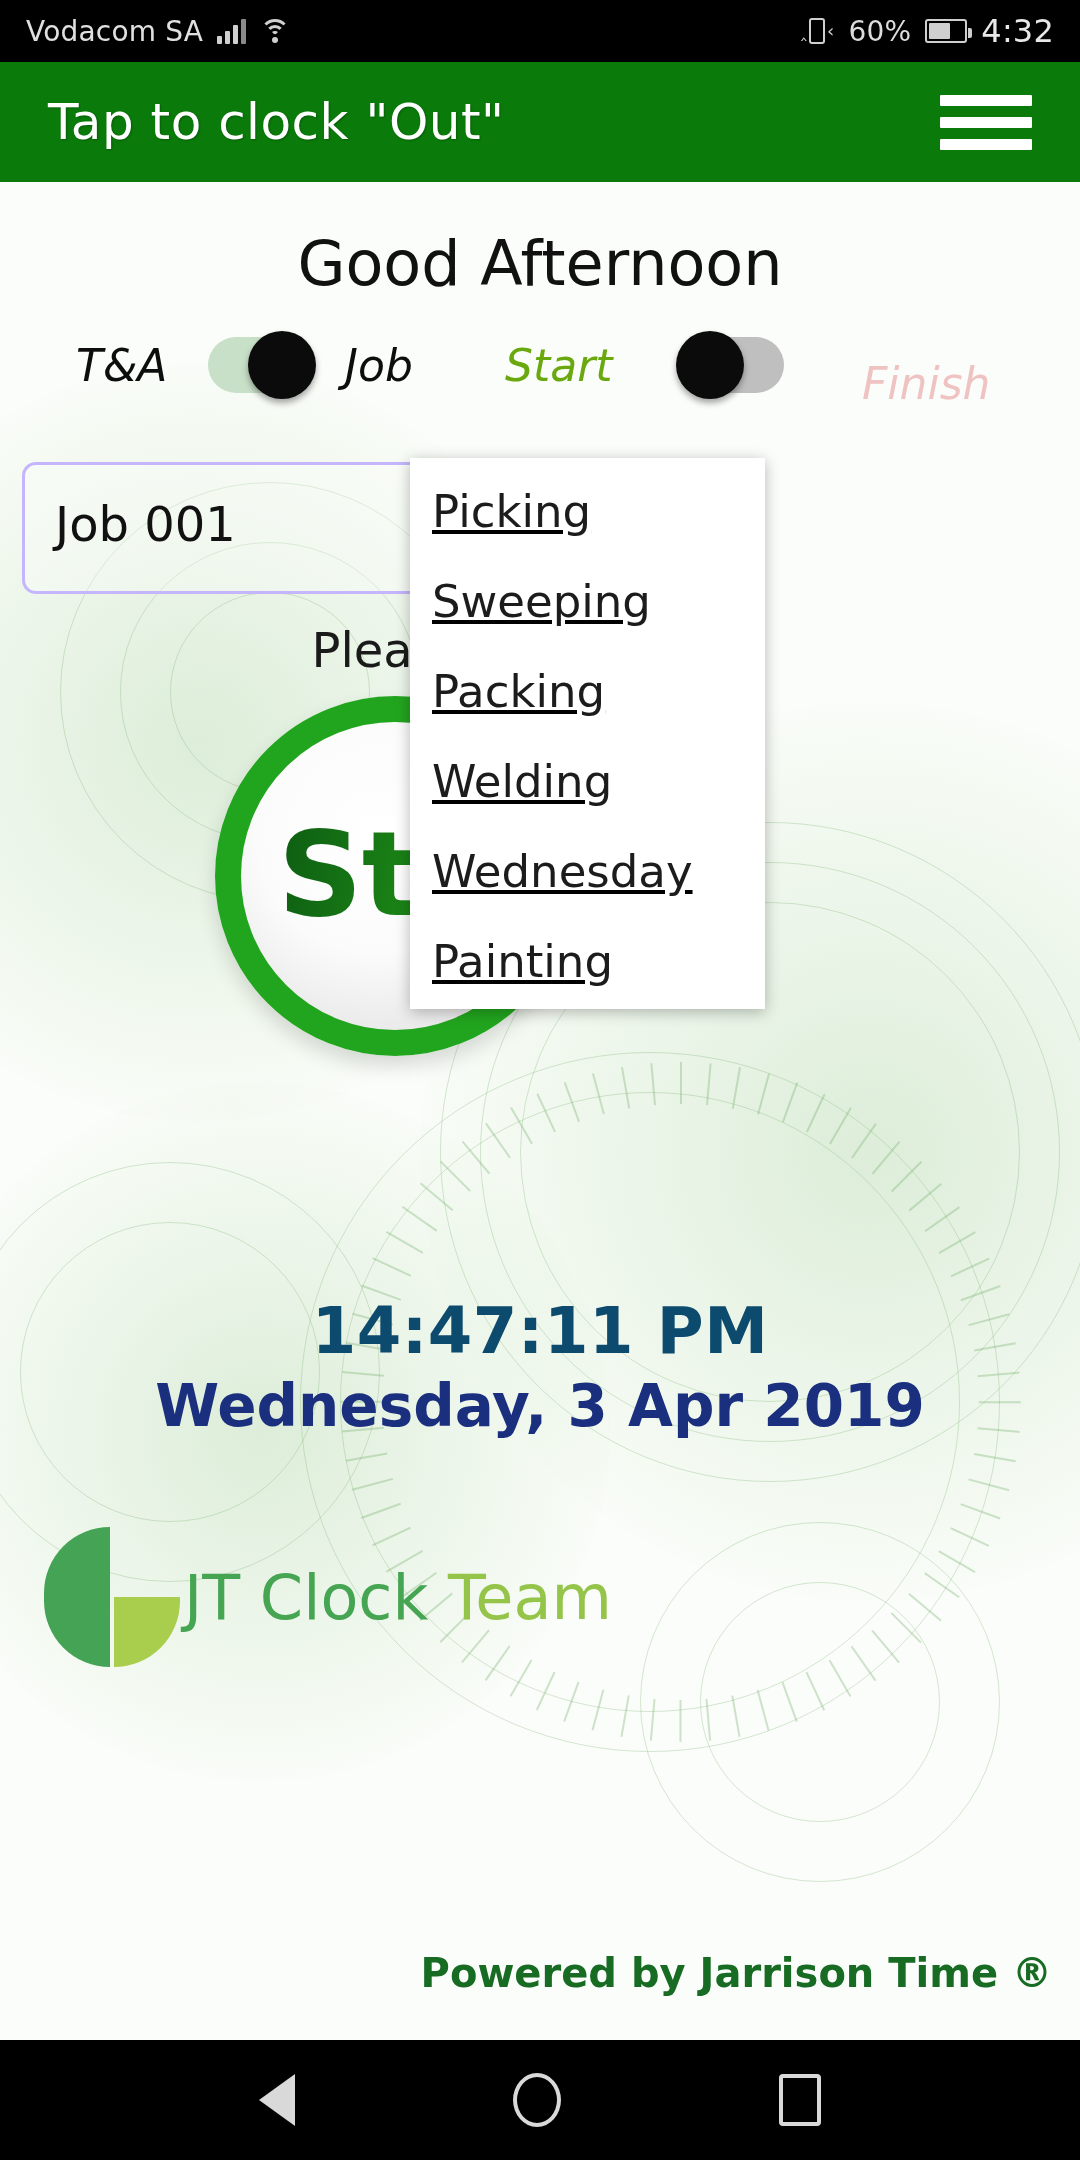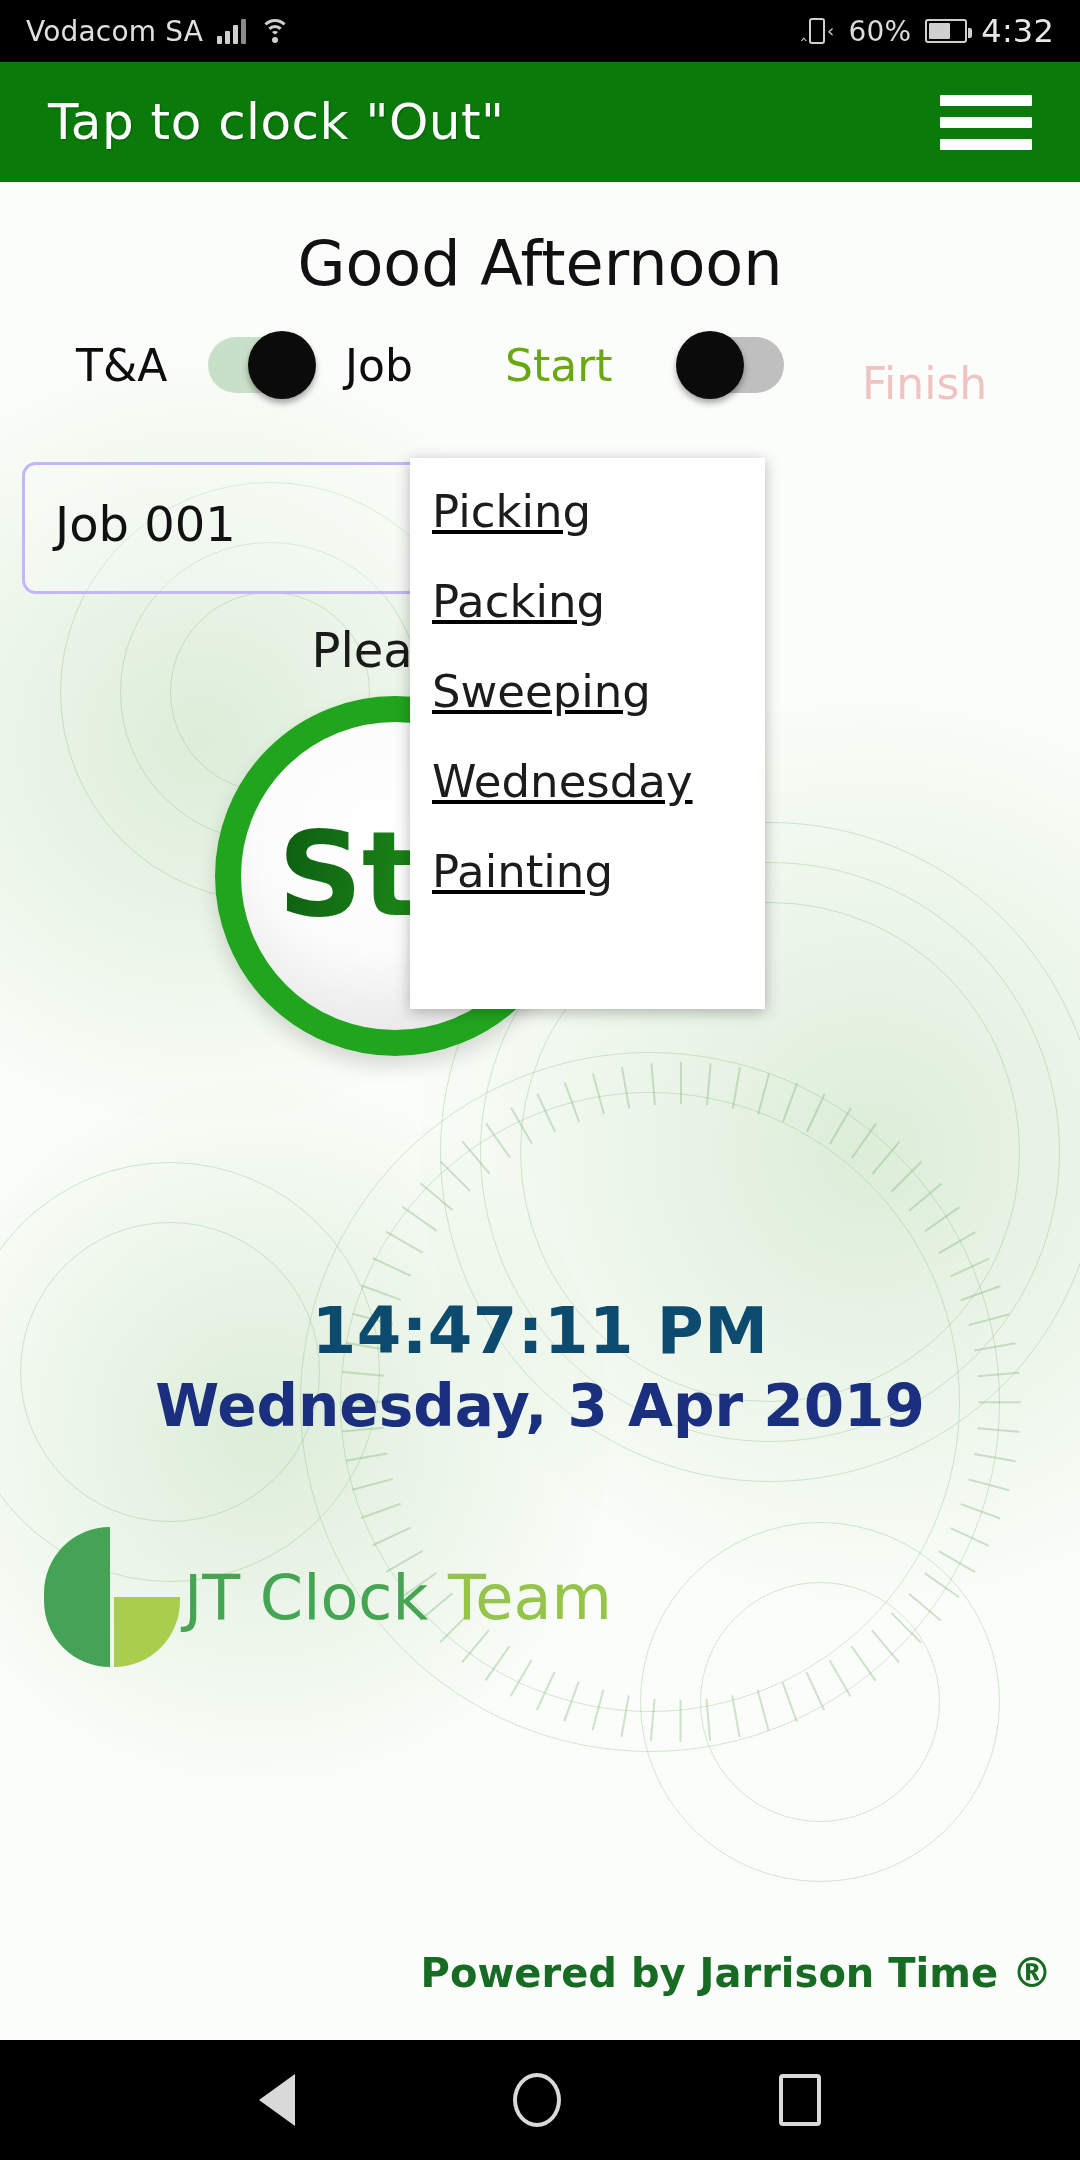--- a/index.html
+++ b/index.html
@@ -81,21 +81,21 @@
      background:rgba(110,170,100,0.32); transform-origin:50% 340px; }
 
   .greeting {
     position:absolute; top:45px; left:0; width:1080px; text-align:center;
     font-size:62px; color:#111; font-weight:400;
   }
 
   
   .toggle-row {
     position:absolute; top:140px; left:0; width:1000px; height:86px;
-    display:flex; align-items:center;
+    display:flex; align-items:center;font-style:italic;
   }
   .tg-label { font-size:44px; }
   .lbl-ta     { position:absolute; left:76px;  color:#0d0d0d; }
   .lbl-job    { position:absolute; left:345px; color:#0d0d0d; }
   .lbl-start  { position:absolute; left:505px; color:#6aa80f; }
   .lbl-finish { position:absolute; left:862px; color:#f0c3c3;margin-top:37px; }
 
   .switch { position:absolute; width:104px; height:56px; border-radius:28px; }
   .switch .track { position:absolute; inset:0; border-radius:28px; }
   .switch .thumb { position:absolute; top:-6px; width:68px; height:68px;
@@ -359,22 +359,23 @@
     </div>
 
     <div class="present-text">Please present you</div>
 
     <div class="start-btn">
       <span class="cap">Start</span>
     </div>
 
     <div class="dropdown-menu" id="dropdown-menu">
         <div class="dd-item">Picking</div>
+        <div class="dd-item">Sweeping</div>
         <div class="dd-item">Packing</div>
-        <div class="dd-item">Sweeping</div>
+        <div class="dd-item">Welding</div>
         <div class="dd-item">Wednesday</div>
         <div class="dd-item">Painting</div>
       </div>
 
     <div class="time-line">14:47:11 PM</div>
     <div class="date-line">Wednesday, 3 Apr 2019</div>
 
     <div class="brand">
       <div class="brand-mark">
         <span class="bm-half"></span>

